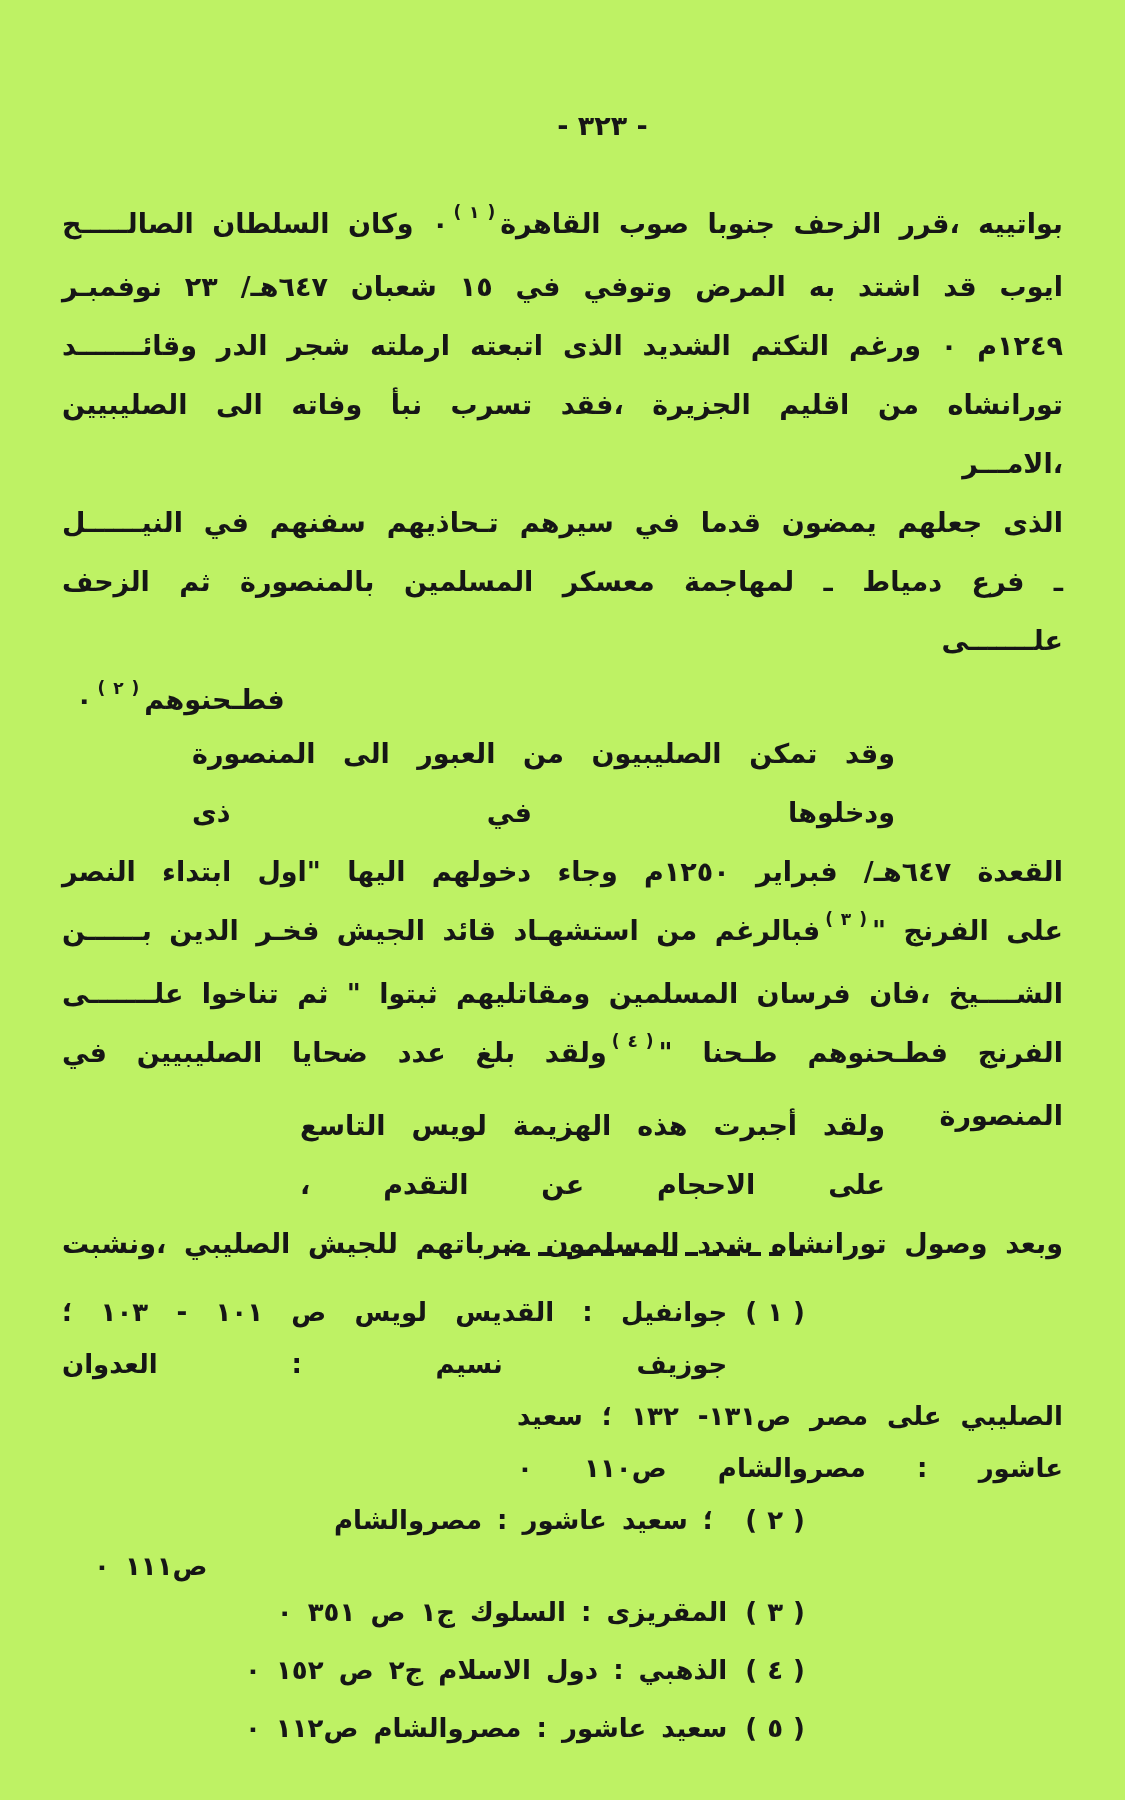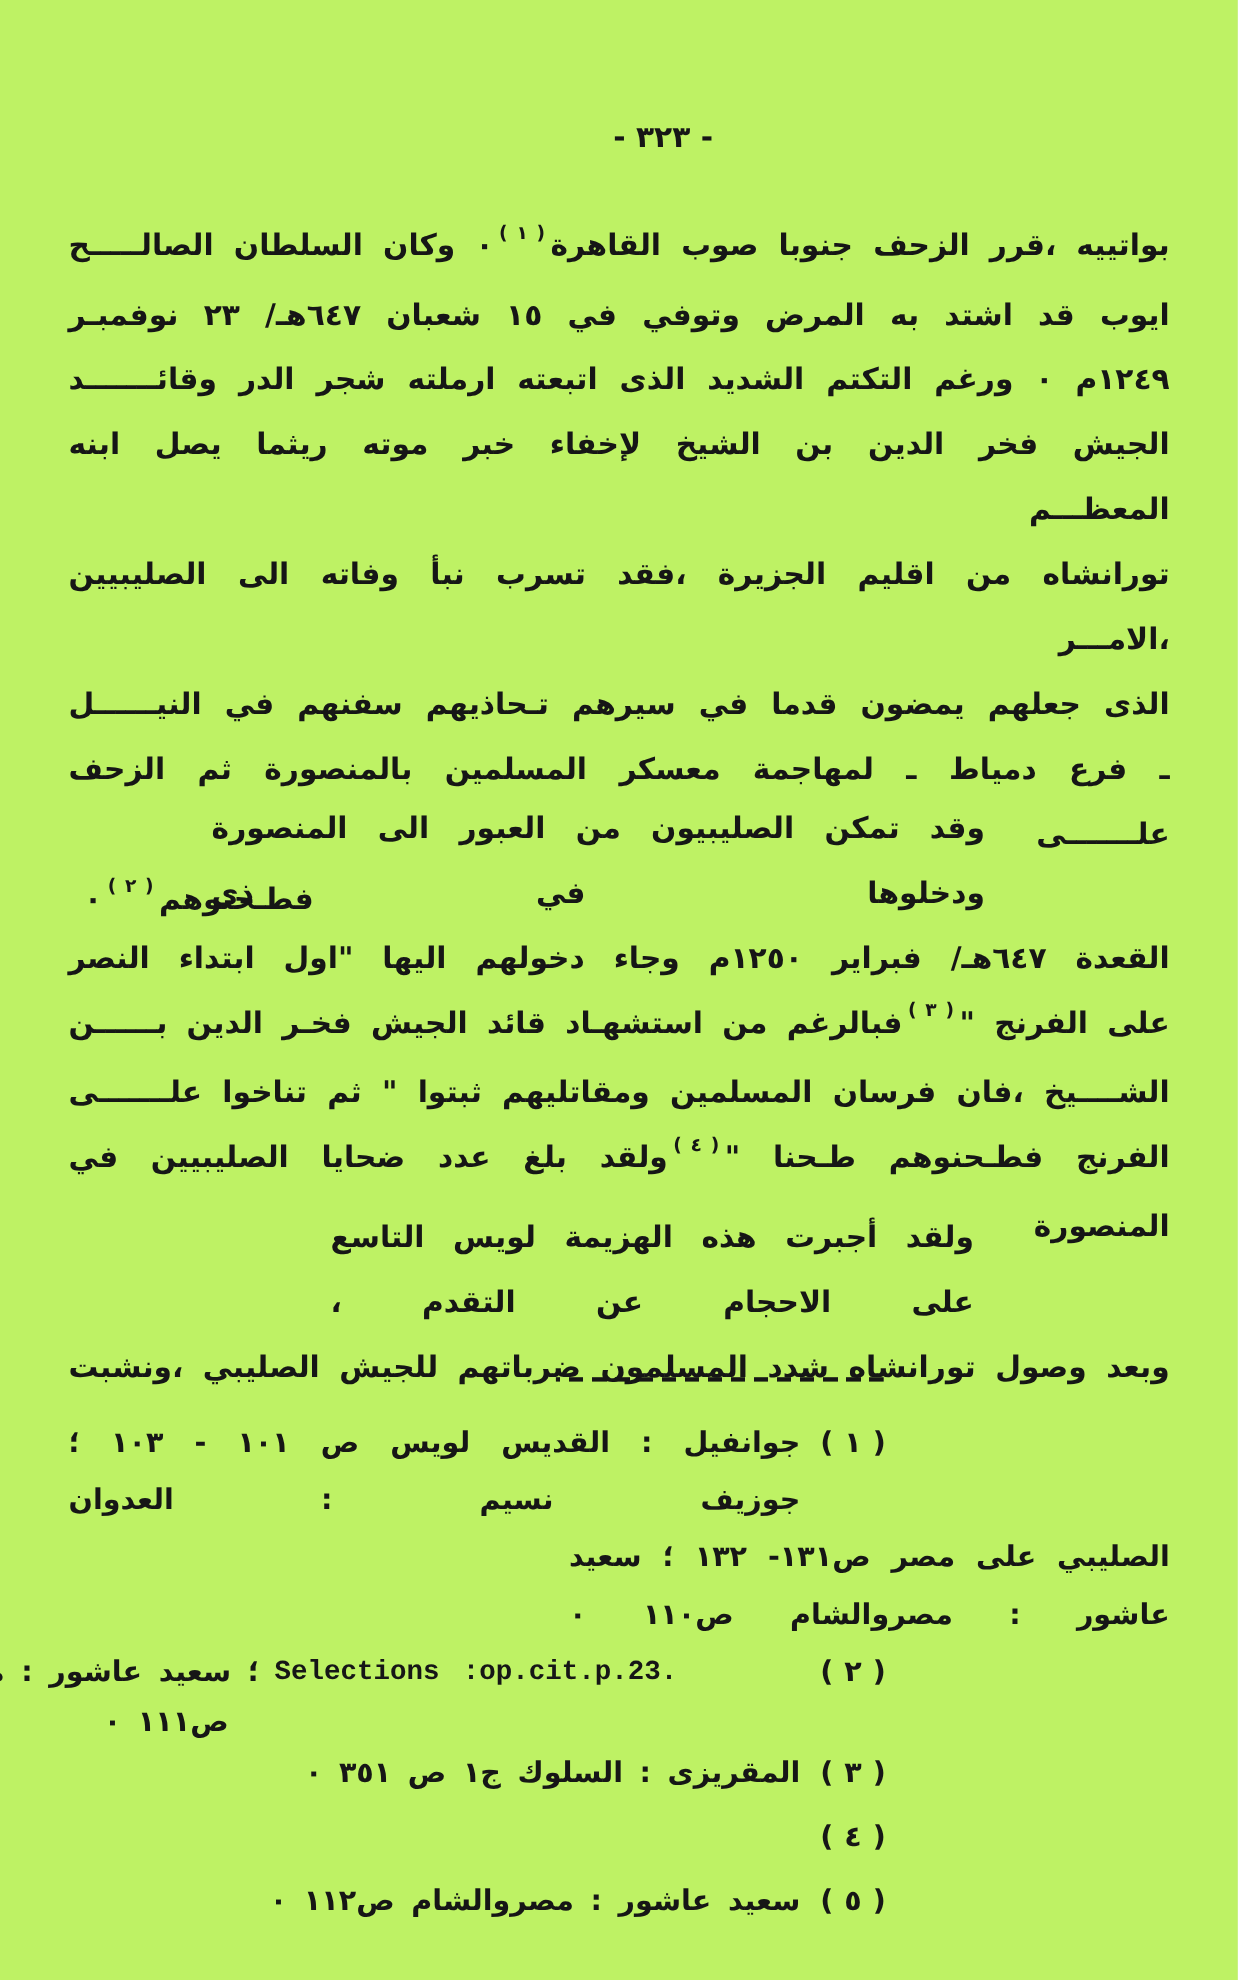--- a/index.html
+++ b/index.html
@@ -50,21 +50,20 @@
 <body>
 
 <div class="page">
 
   <div class="pagenum">- ٣٢٣ -</div>
 
   <div class="para p1">
     <div class="line jl"><span>بواتييه ،قرر الزحف جنوبا صوب القاهرة</span><span class="sup">( ١ )</span><span>٠ وكان السلطان الصالـــــح</span></div>
     <div class="line jl">ايوب قد اشتد به المرض وتوفي في ١٥ شعبان ٦٤٧هـ/ ٢٣ نوفمبـر</div>
     <div class="line jl">١٢٤٩م ٠ ورغم التكتم الشديد الذى اتبعته ارملته شجر الدر وقائـــــــد</div>
-    <div class="line jl">الجيش فخر الدين بن الشيخ لإخفاء خبر موته ريثما يصل ابنه المعظـــم</div>
     <div class="line jl">تورانشاه من اقليم الجزيرة ،فقد تسرب نبأ وفاته الى الصليبيين ،الامـــر</div>
     <div class="line jl">الذى جعلهم يمضون قدما في سيرهم تـحاذيهم سفنهم في النيــــــل</div>
     <div class="line jl">ـ فرع دمياط ـ لمهاجمة معسكر المسلمين بالمنصورة ثم الزحف علـــــــى</div>
     <div class="line p1-l8"><span>فطـحنوهم</span><span class="sup">( ٢ )</span><span>٠</span></div>
   </div>
 
   <div class="para p2">
     <div class="line jl p2-l1">وقد تمكن الصليبيون من العبور الى المنصورة ودخلوها في ذى</div>
     <div class="line jl">القعدة ٦٤٧هـ/ فبراير ١٢٥٠م وجاء دخولهم اليها "اول ابتداء النصر</div>
     <div class="line jl"><span>على الفرنج "</span><span class="sup">( ٣ )</span><span>فبالرغم من استشهـاد قائد الجيش فخـر الدين بــــــن</span></div>
@@ -82,32 +81,32 @@
   <div class="footnotes">
 
     <div class="fn-row">
       <span class="fn-num">( ١ )</span>
       <span class="fn-text fn-just">جوانفيل : القديس لويس ص ١٠١ - ١٠٣ ؛ جوزيف نسيم : العدوان</span>
     </div>
     <div class="fn-cont f1l2">الصليبي على مصر ص١٣١- ١٣٢ ؛ سعيد عاشور : مصروالشام ص١١٠ ٠</div>
 
     <div class="fn-row">
       <span class="fn-num">( ٢ )</span>
-      <span class="f2-latin">Selections :op.cit.p.23.</span>
       <span class="f2-arabic">؛ سعيد عاشور : مصروالشام</span>
     </div>
     <div class="fn-cont f2cont">ص١١١ ٠</div>
 
     <div class="fn-row">
       <span class="fn-num">( ٣ )</span>
       <span class="fn-text">المقريزى : السلوك ج١ ص ٣٥١ ٠</span>
     </div>
 
     <div class="fn-row mt1">
       <span class="fn-num">( ٤ )</span>
+      <span class="fn-text">الذهبي : دول الاسلام ج٢ ص ١٥٢ ٠</span>
     </div>
 
     <div class="fn-row mt1">
       <span class="fn-num">( ٥ )</span>
       <span class="fn-text">سعيد عاشور : مصروالشام ص١١٢ ٠</span>
     </div>
 
   </div>
 
 </div>

